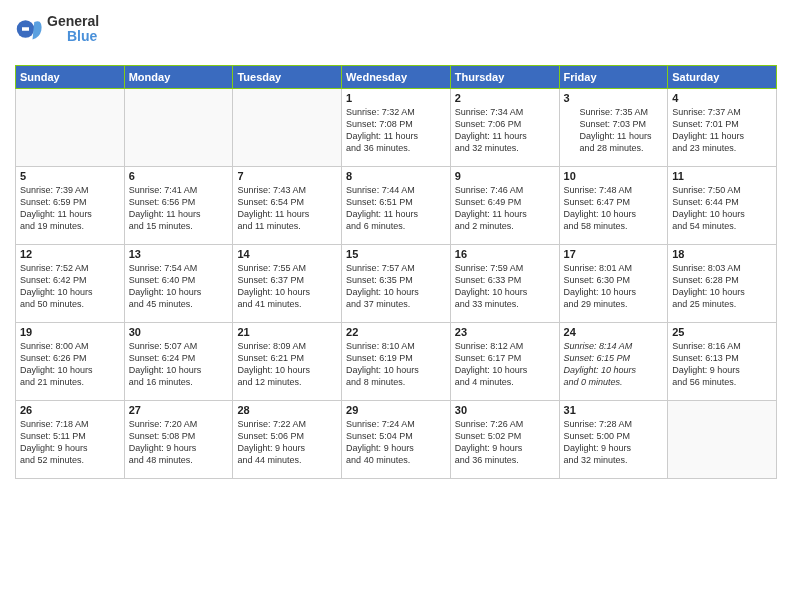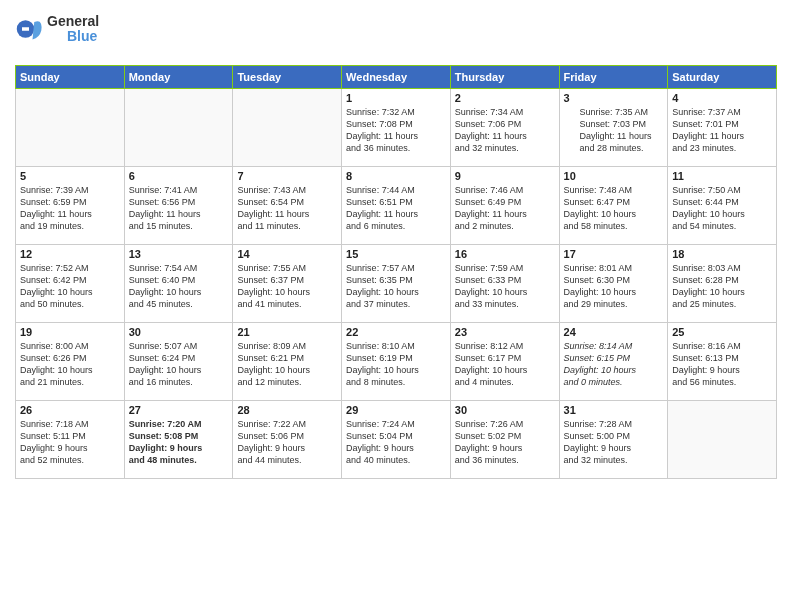--- a/index.html
+++ b/index.html
@@ -327,21 +327,21 @@
         <tr>
           <td>
             <span class="day-num">26</span>
             <div class="cell-text" style="white-space: pre-line;">Sunrise: 7:18 AM
 Sunset: 5:11 PM
 Daylight: 9 hours
 and 52 minutes.</div>
           </td>
           <td>
             <span class="day-num">27</span>
-            <div class="cell-text" style="white-space: pre-line; font-weight: bold;">Sunrise: 7:20 AM
+            <div class="cell-text" style="white-space: pre-line;">Sunrise: 7:20 AM
 Sunset: 5:08 PM
 Daylight: 9 hours
 and 48 minutes.</div>
           </td>
           <td>
             <span class="day-num">28</span>
             <div class="cell-text" style="white-space: pre-line;">Sunrise: 7:22 AM
 Sunset: 5:06 PM
 Daylight: 9 hours
 and 44 minutes.</div>

